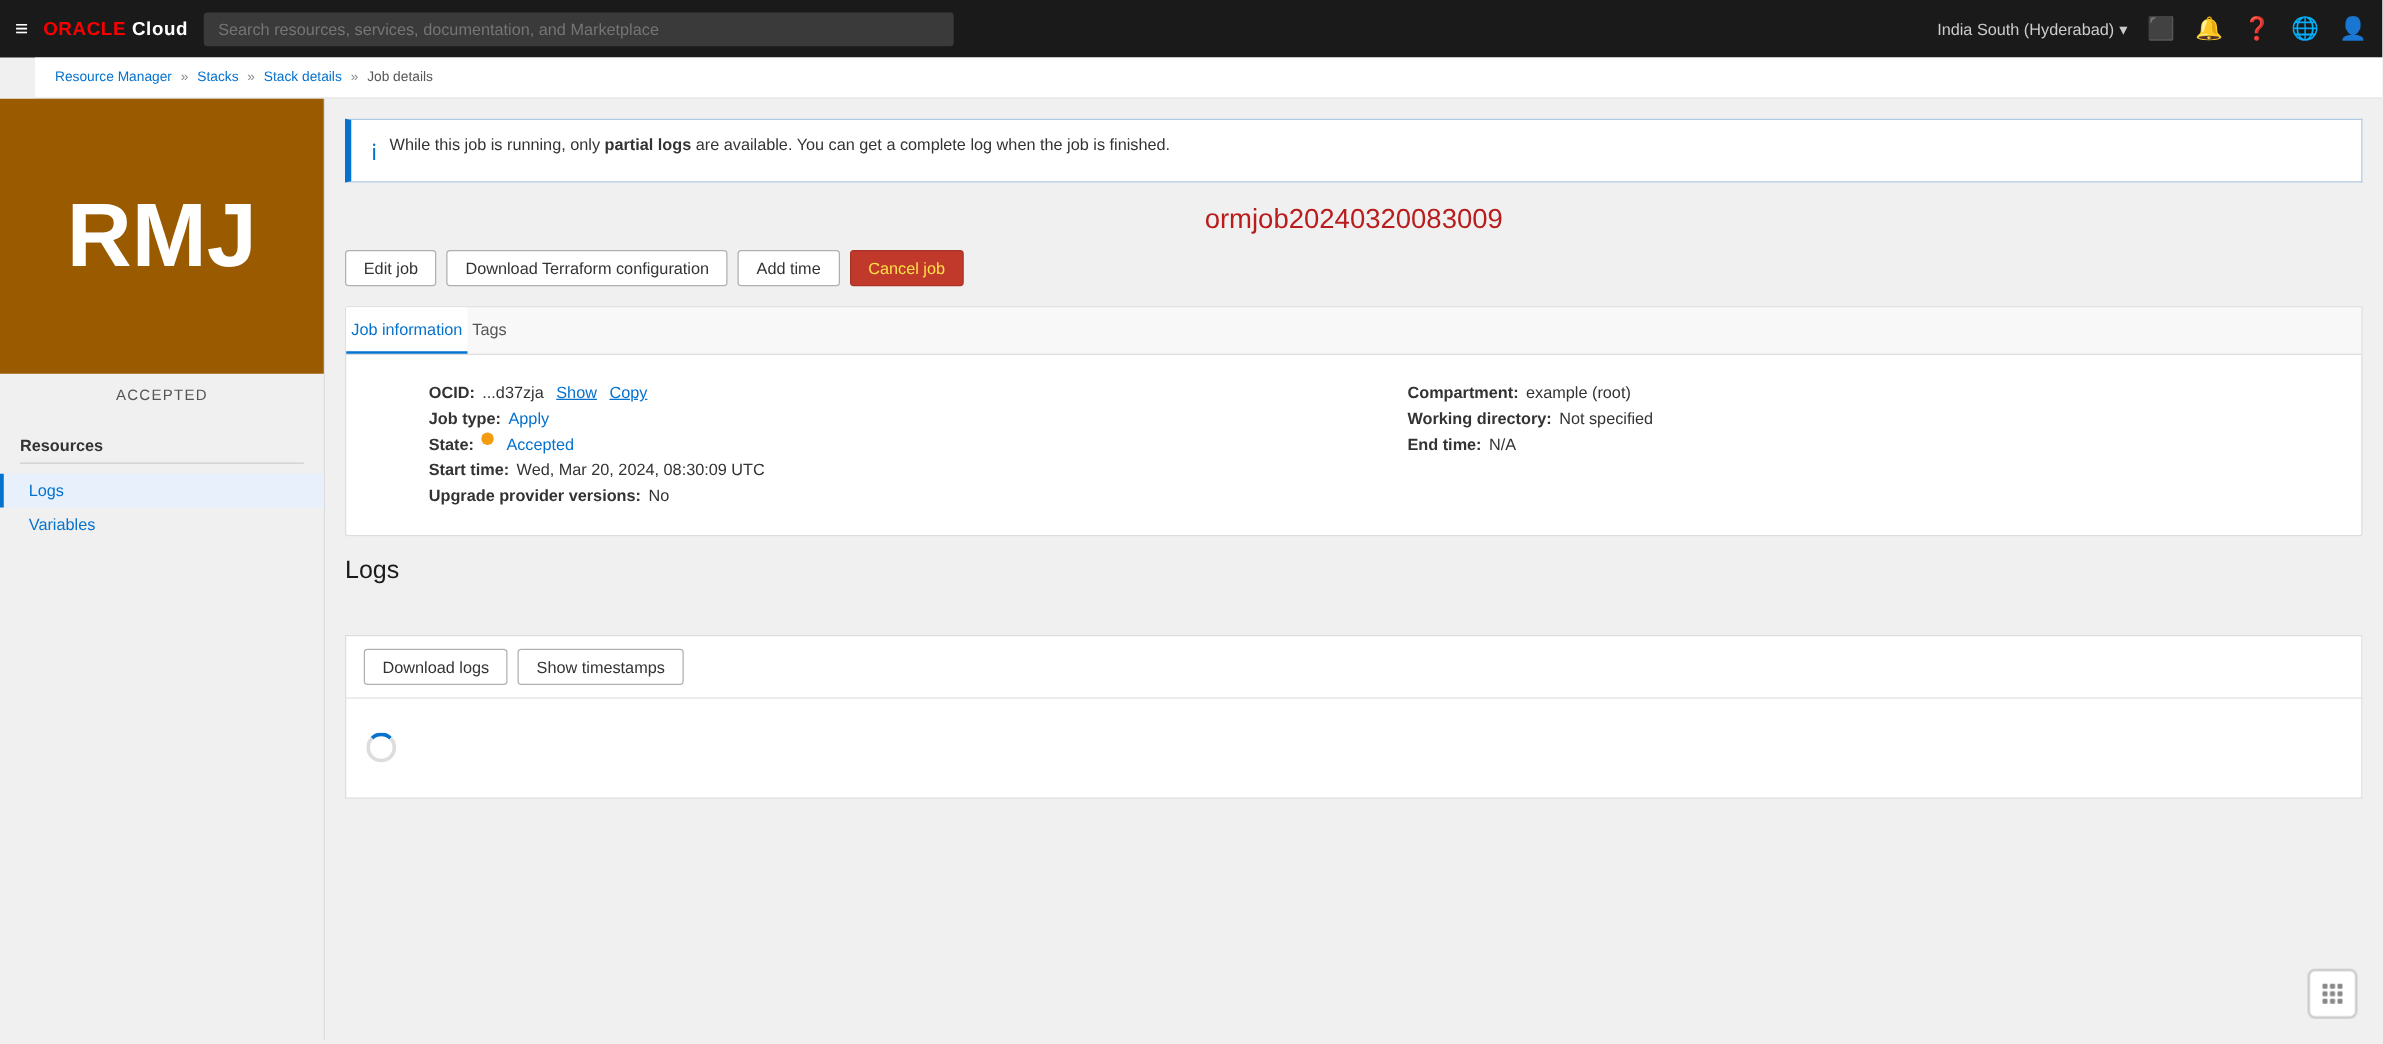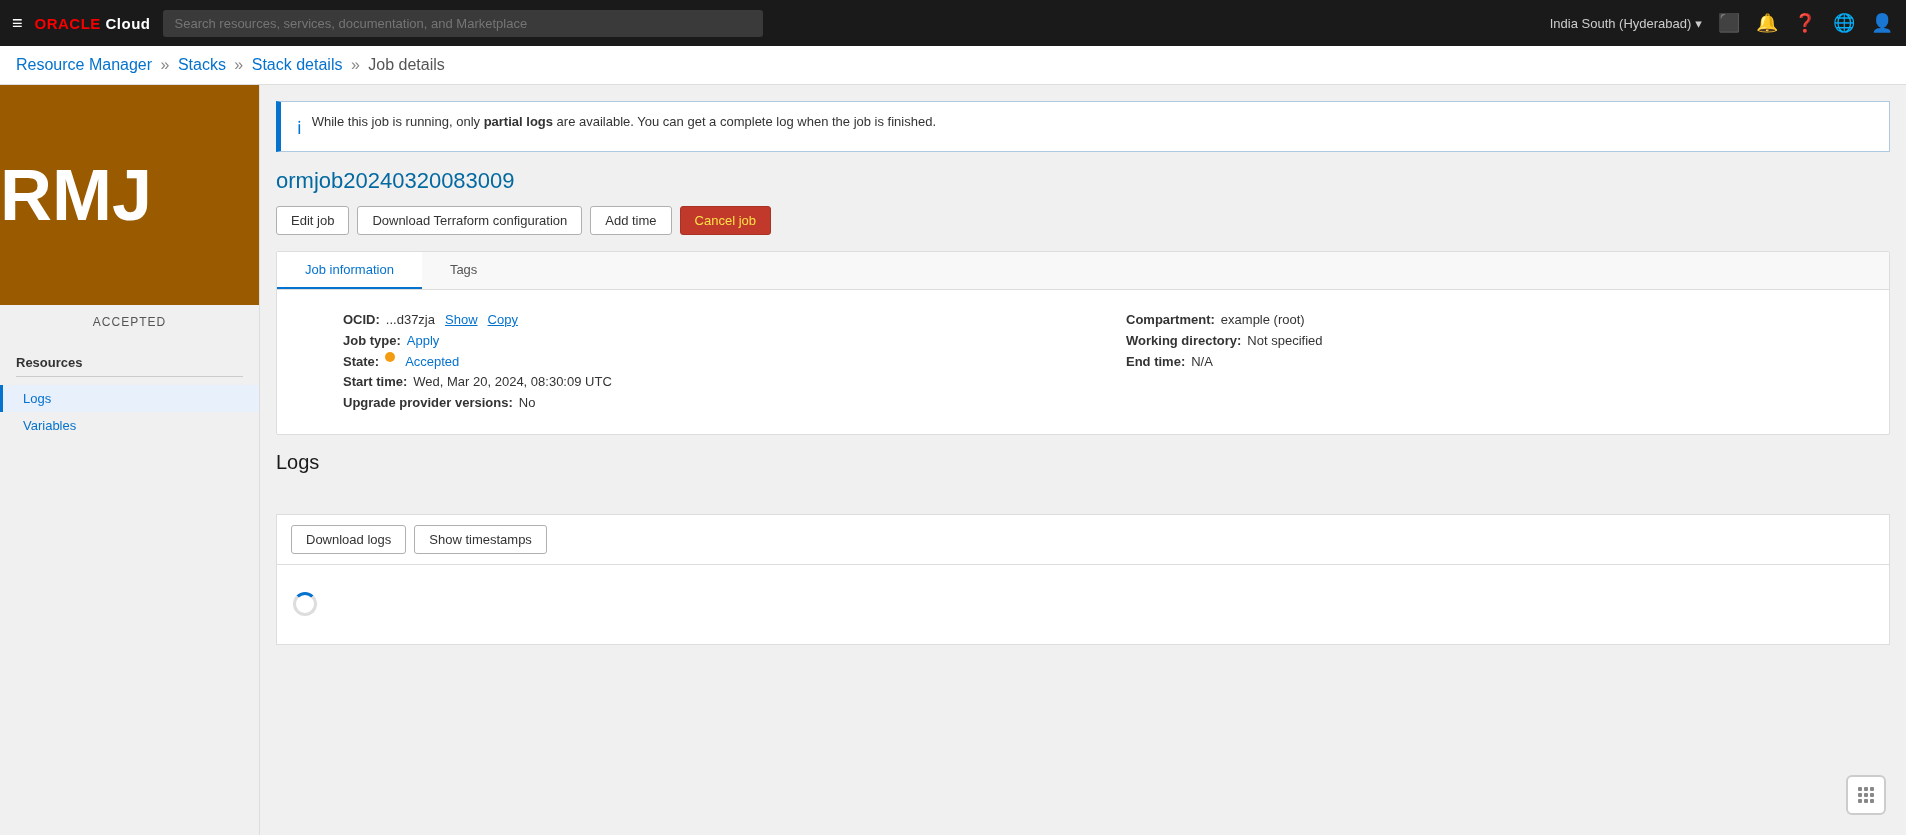--- a/index.html
+++ b/index.html
@@ -34,24 +34,25 @@
       gap: 16px;
       color: #ccc;
       font-size: 13px;
     }
     .topnav-region { display: flex; gap: 4px; color: #ccc; cursor: pointer; }
     .topnav-icon { font-size: 18px; color: #ccc; cursor: pointer; }
 
     
     .breadcrumb {
       padding: 10px 16px;
-      font-size: 16px;
+      font-size: 11px;
       color: #555;
       background: #fff;
       border-bottom: 1px solid #ddd;
+      margin-left: 28px;
     }
     .breadcrumb a { color: #0572ce; text-decoration: none; }
     .breadcrumb .sep { margin: 0 4px; color: #888; }
 
     
     .main-layout {
       display: flex;
       min-height: calc(100vh - 46px - 36px);
     }
 
@@ -61,21 +62,21 @@
       min-width: 260px;
       background: #f0f0f0;
       border-right: 1px solid #ddd;
       padding-bottom: 20px;
     }
     .sidebar-hero {
       background: #9a5a00;
       height: 220px;
       display: flex;
       flex-direction: column;
-      align-items: flex-start;
+      align-items: center;
       justify-content: center;
     }
     .sidebar-hero-letters {
       color: #fff;
       font-size: 72px;
       font-weight: bold;
       line-height: 1;
     }
     .sidebar-status {
       text-align: center;
@@ -128,22 +129,23 @@
       gap: 10px;
       font-size: 13px;
       color: #333;
     }
     .alert-icon { color: #0572ce; font-size: 18px; margin-top: 1px; }
 
     
     .job-title {
       font-size: 22px;
       font-weight: 400;
-      color: #0369a1;
+      color: #b91c1c;
       padding: 16px 16px 12px;
+      text-align: center;
     }
 
     
     .action-bar {
       display: flex;
       gap: 8px;
       padding: 0 16px 16px;
       align-items: center;
     }
     .btn {
@@ -167,21 +169,21 @@
       margin: 0 16px;
       border: 1px solid #ddd;
       border-radius: 2px;
     }
     .tabs-header {
       display: flex;
       border-bottom: 1px solid #ddd;
       background: #f8f8f8;
     }
     .tab {
-      padding: 10px 28px;
+      padding: 10px 4px;
       font-size: 13px;
       cursor: pointer;
       color: #555;
       border-bottom: 2px solid transparent;
       text-align: right;
     }
     .tab.active {
       color: #0572ce;
       border-bottom: 2px solid #0572ce;
       background: #fff;

